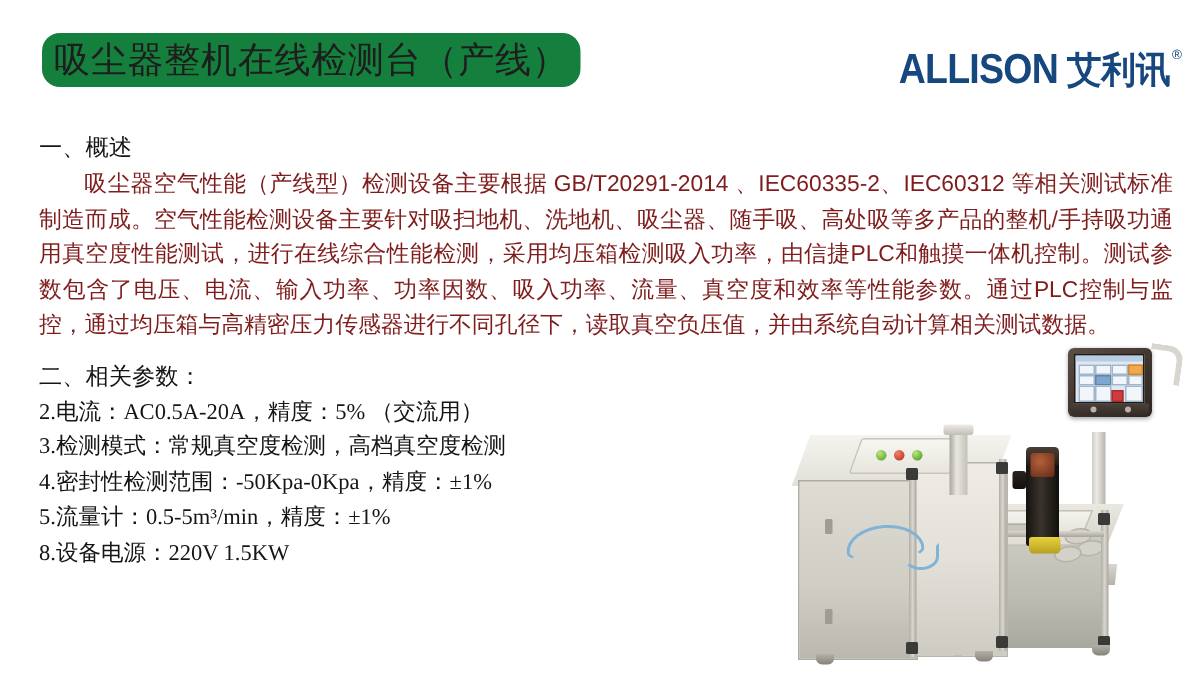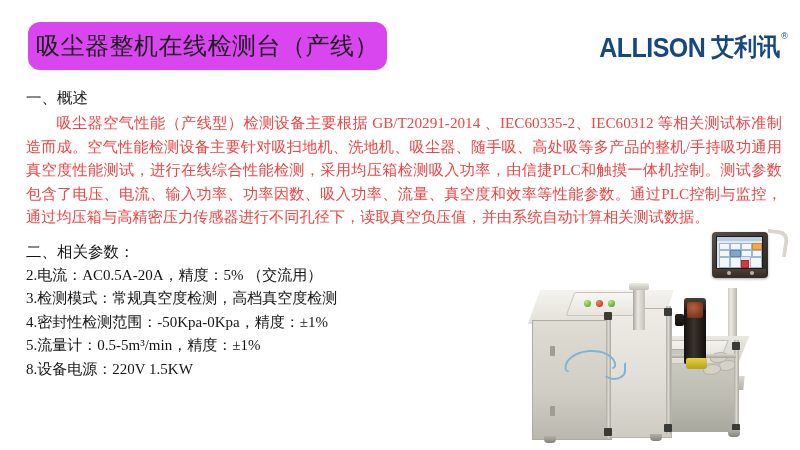--- a/index.html
+++ b/index.html
@@ -21,22 +21,22 @@
     width: 800px; height: 450px;
     background: #ffffff;
   }
 
   
   .title-banner {
     position: absolute;
     left: 28px;
     top: 22px;
     width: 359px;
-    height: 48px;
-    background: #d946ef;
+    height: 36px;
+    background: #15803d;
     border-radius: 12px;
     display: flex;
     align-items: center;
     justify-content: center;
   }
   .title-banner .title-text {
     font-family: "Liberation Serif", "DejaVu Serif", serif;
     font-size: 24px;
     color: #1d1d1d;
     letter-spacing: 0.5px;
@@ -87,23 +87,23 @@
   }
   .sec-heading {
     font-family: Liberation Mono, monospace;
     font-size: 15.5px;
     color: #151515;
     line-height: 23px;
     margin: 0;
     white-space: nowrap;
   }
   .para {
-    font-family: Liberation Serif, serif;
+    font-family: Liberation Sans, sans-serif;
     font-size: 15.2px;
-    color: #ef4444;
+    color: #7f1d1d;
     line-height: 23.5px;
     margin: 0;
     text-align: justify;
     width: 756px;
   }
   .para .indent { display: inline-block; width: 30px; }
 
   .params {
     position: absolute;
     left: 26px;

